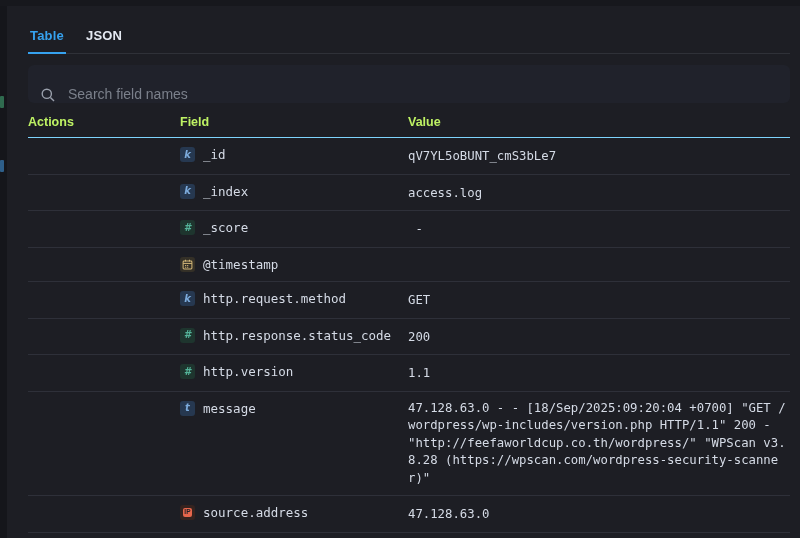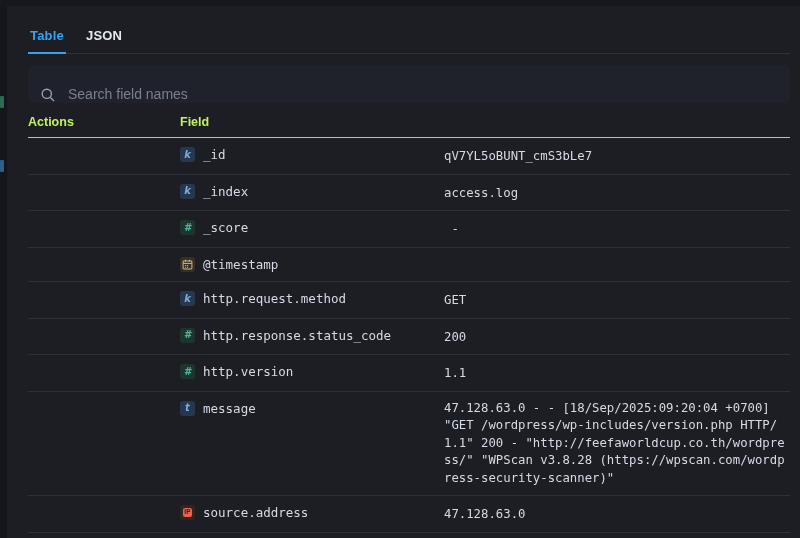--- a/index.html
+++ b/index.html
@@ -81,21 +81,21 @@
   .field-cell { display: flex; gap: 8px; align-items: flex-start; }
   .fname {
     font-family: "DejaVu Sans Mono", monospace;
     font-size: 12.5px; color: #d5dbe6;
   }
   .vtext {
     display: inline-block;
     font-family: "DejaVu Sans Mono", monospace;
     font-size: 12.3px; color: #d5dbe6;
     max-width: calc(52ch + 2px);
-    white-space: pre-wrap; word-break: break-all; margin-left: 36px;
+    white-space: pre-wrap; word-break: break-all;
   }
 
   
   .token {
     flex: 0 0 auto;
     width: 15px; height: 15px; margin-top: 1px;
     border-radius: 3px;
     display: inline-flex; align-items: center; justify-content: center;
     font-family: "DejaVu Sans", sans-serif;
     font-style: italic; font-weight: 700; font-size: 10px;
@@ -132,20 +132,21 @@
     <svg width="16" height="16" viewBox="0 0 16 16" fill="none" stroke="#9aa0ac" stroke-width="1.4">
       <circle cx="6.8" cy="6.8" r="4.6"></circle>
       <line x1="10.4" y1="10.4" x2="14" y2="14"></line>
     </svg>
     <input type="text" placeholder="Search field names" style="">
   </div>
 
   <div class="thead">
     <div>Actions</div>
     <div>Field</div>
+    <div>Value</div>
   </div>
 
   <div id="rows">
   <div class="row">
     <div class="cell actions-cell"></div>
     <div class="cell field-cell">
       <span class="token tok-keyword">k</span>
       <span class="fname">_id</span>
     </div>
     <div class="cell value-cell">

